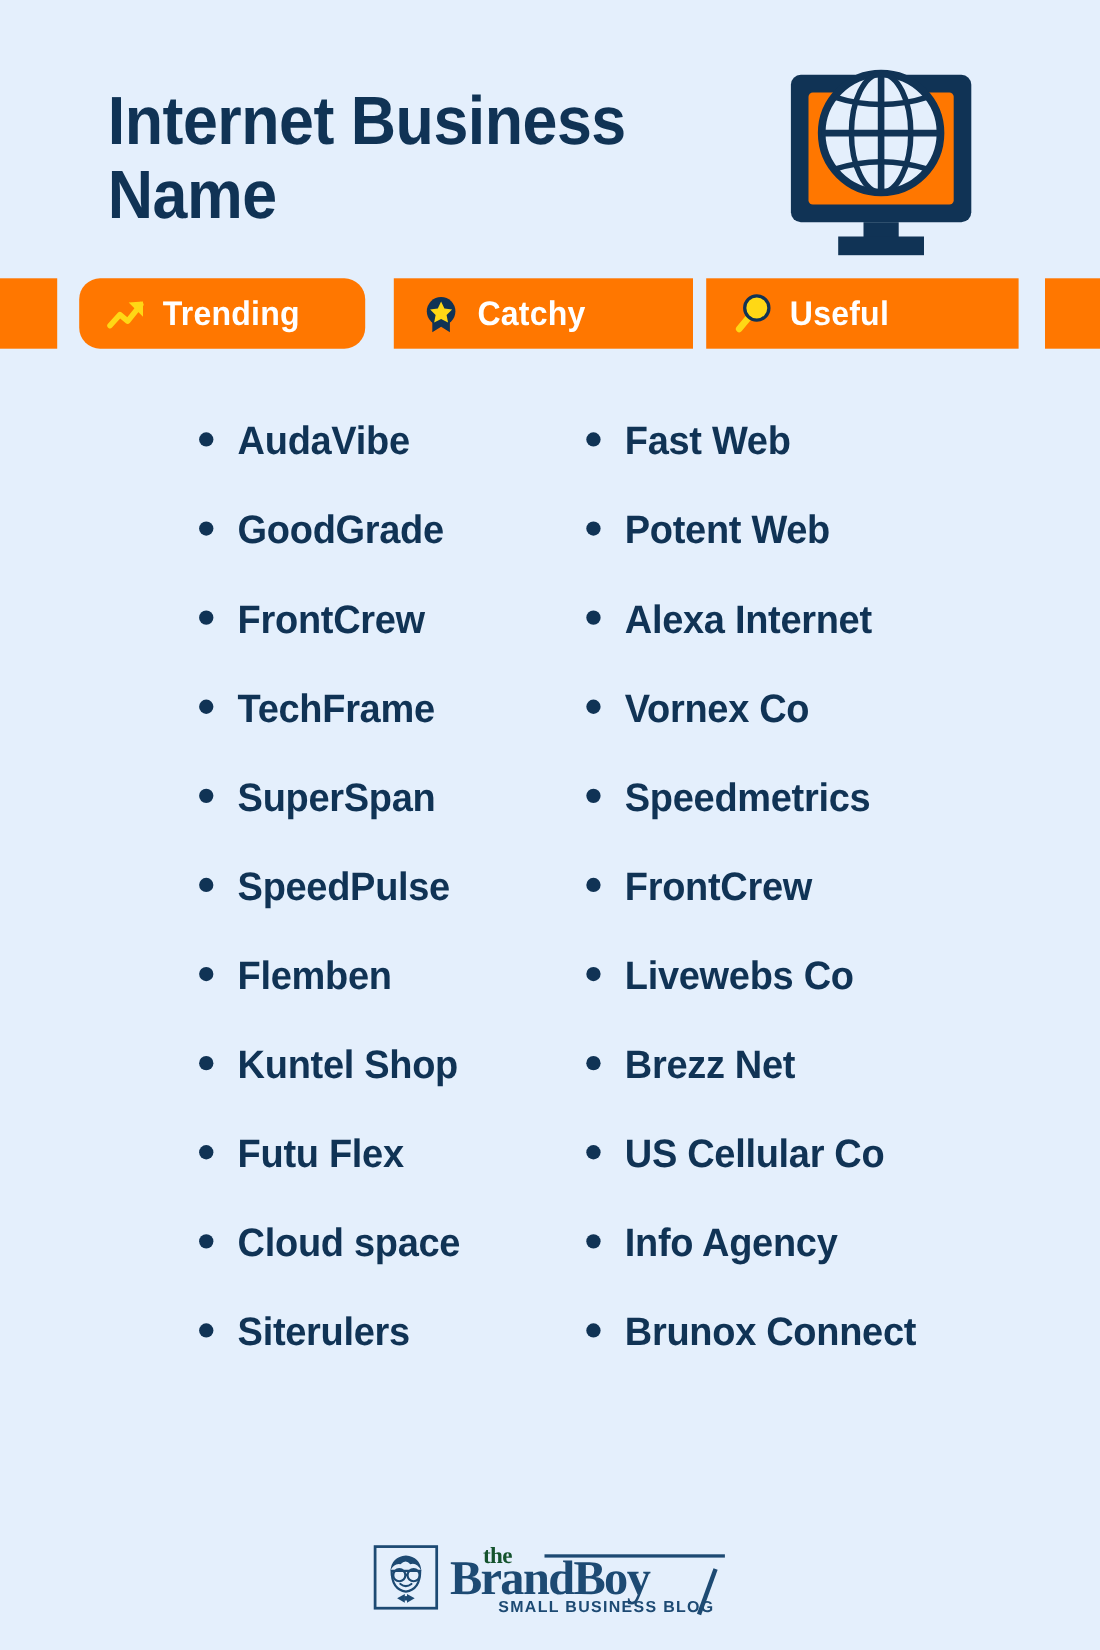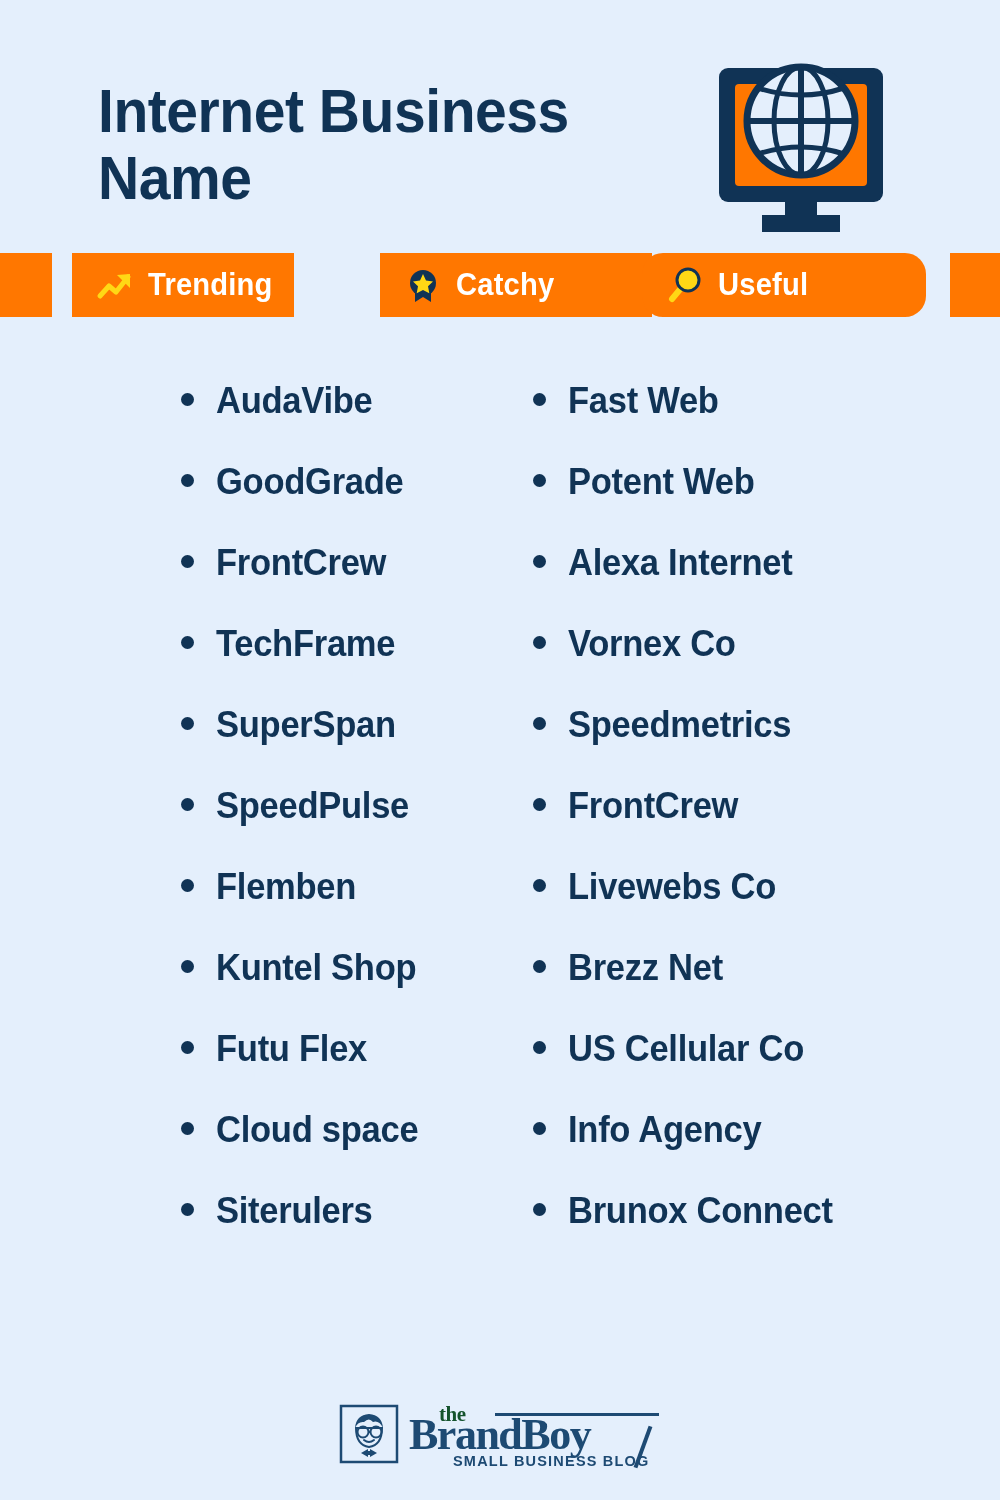--- a/index.html
+++ b/index.html
@@ -79,23 +79,23 @@
     letter-spacing:0.2px;
     transform:scaleX(0.94);
     transform-origin:left center;
     white-space:nowrap;
   }
   .badge-icon{
     width:38px;height:38px;
     flex:0 0 38px;
     display:block;
   }
-  #badge-trending{left:72px;width:222px;}
-  #badge-catchy{left:358px;width:272px;margin-left:22px;}
-  #badge-useful{left:642px;width:284px;border-radius:21px;}
+  #badge-trending{left:72px;width:260px;border-radius:19px;}
+  #badge-catchy{left:358px;width:272px;}
+  #badge-useful{left:642px;width:284px;}
 
   
   .lists{
     position:absolute;
     left:0;top:380px;
     width:1000px;
     display:flex;
     margin-left:13px;
   }
   .col{

